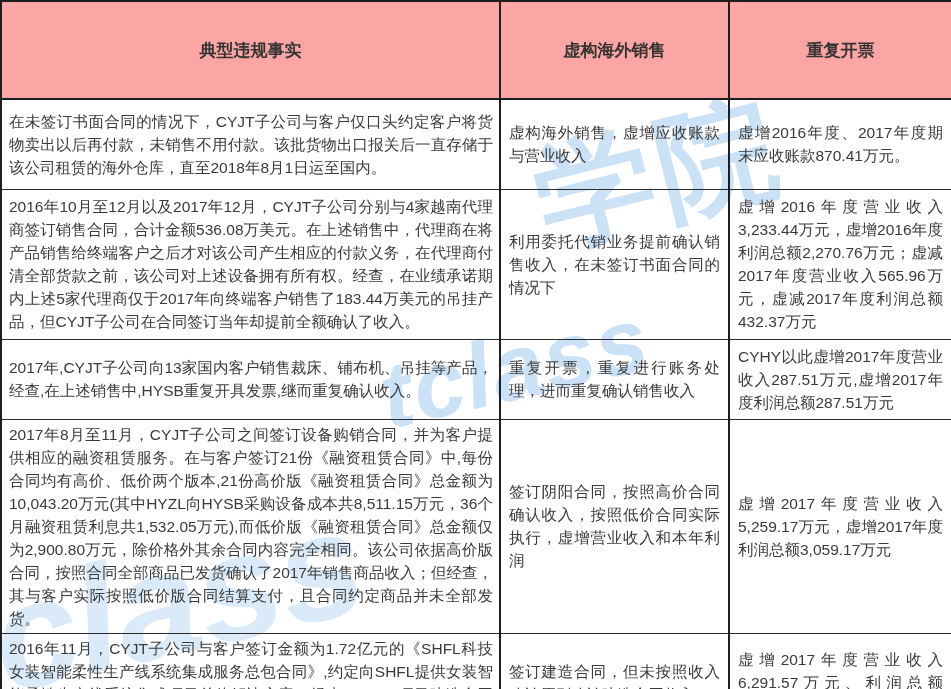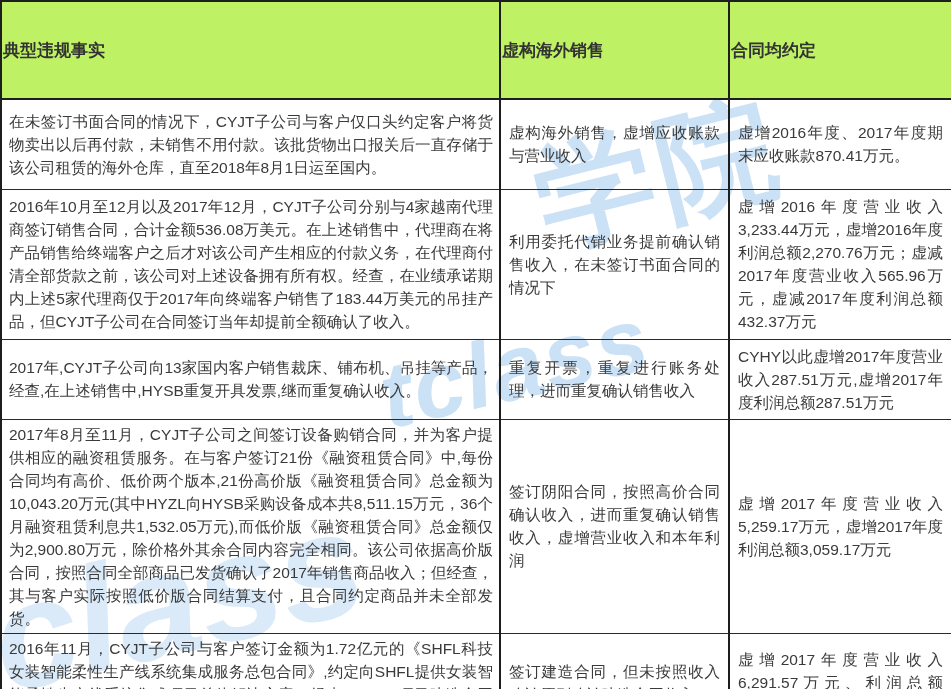--- a/index.html
+++ b/index.html
@@ -27,25 +27,25 @@
   .wm-en2{left:-60px;top:520px;font-size:150px;font-style:italic;transform:rotate(-13deg);opacity:.7;}
   
   table.fraud{
     position:relative;z-index:1;
     width:951px;height:689px;
     border-collapse:collapse;
     table-layout:fixed;
     background:transparent;
   }
   table.fraud th{
-    background:#bef264;
+    background:#fca5a5;
     color:#333333;
     font-size:17px;
     font-weight:bold;
-    text-align:left;
+    text-align:center;
     vertical-align:middle;
     border:2px solid #1e1e1e;
     height:94px;
   }
   table.fraud td{
     color:#3a3a3a;
     font-size:15.5px;
     line-height:23px;
     text-align:justify;
     vertical-align:middle;
@@ -79,42 +79,42 @@
   <table class="fraud">
     <colgroup>
       <col style="width:499px">
       <col style="width:229px">
       <col style="width:223px">
     </colgroup>
     <thead>
       <tr>
         <th>典型违规事实</th>
         <th>虚构海外销售</th>
-        <th>合同均约定</th>
+        <th>重复开票</th>
       </tr>
     </thead>
     <tbody>
       <tr class="r1">
         <td class="fact">在未签订书面合同的情况下，CYJT子公司与客户仅口头约定客户将货物卖出以后再付款，未销售不用付款。该批货物出口报关后一直存储于该公司租赁的海外仓库，直至2018年8月1日运至国内。</td>
         <td class="method">虚构海外销售，虚增应收账款与营业收入</td>
         <td class="impact">虚增2016年度、2017年度期末应收账款870.41万元。</td>
       </tr>
       <tr class="r2">
         <td class="fact">2016年10月至12月以及2017年12月，CYJT子公司分别与4家越南代理商签订销售合同，合计金额536.08万美元。在上述销售中，代理商在将产品销售给终端客户之后才对该公司产生相应的付款义务，在代理商付清全部货款之前，该公司对上述设备拥有所有权。经查，在业绩承诺期内上述5家代理商仅于2017年向终端客户销售了183.44万美元的吊挂产品，但CYJT子公司在合同签订当年却提前全额确认了收入。</td>
         <td class="method">利用委托代销业务提前确认销售收入，在未签订书面合同的情况下</td>
         <td class="impact">虚增2016年度营业收入3,233.44万元，虚增2016年度利润总额2,270.76万元；虚减2017年度营业收入565.96万元，虚减2017年度利润总额432.37万元</td>
       </tr>
       <tr class="r3">
         <td class="fact">2017年,CYJT子公司向13家国内客户销售裁床、铺布机、吊挂等产品，经查,在上述销售中,HYSB重复开具发票,继而重复确认收入。</td>
         <td class="method">重复开票，重复进行账务处理，进而重复确认销售收入</td>
         <td class="impact">CYHY以此虚增2017年度营业收入287.51万元,虚增2017年度利润总额287.51万元</td>
       </tr>
       <tr class="r4">
         <td class="fact">2017年8月至11月，CYJT子公司之间签订设备购销合同，并为客户提供相应的融资租赁服务。在与客户签订21份《融资租赁合同》中,每份合同均有高价、低价两个版本,21份高价版《融资租赁合同》总金额为10,043.20万元(其中HYZL向HYSB采购设备成本共8,511.15万元，36个月融资租赁利息共1,532.05万元),而低价版《融资租赁合同》总金额仅为2,900.80万元，除价格外其余合同内容完全相同。该公司依据高价版合同，按照合同全部商品已发货确认了2017年销售商品收入；但经查，其与客户实际按照低价版合同结算支付，且合同约定商品并未全部发货。</td>
-        <td class="method">签订阴阳合同，按照高价合同确认收入，进而重复确认销售收入，虚增营业收入和本年利润</td>
+        <td class="method">签订阴阳合同，按照高价合同确认收入，按照低价合同实际执行，虚增营业收入和本年利润</td>
         <td class="impact">虚增2017年度营业收入5,259.17万元，虚增2017年度利润总额3,059.17万元</td>
       </tr>
       <tr class="r5">
         <td class="fact">2016年11月，CYJT子公司与客户签订金额为1.72亿元的《SHFL科技女装智能柔性生产线系统集成服务总包合同》,约定向SHFL提供女装智能柔性生产线系统集成项目总体解决方案。经查，SHFL项目建造合同结果不能可靠估计,不应采用完工百分比法确认合同收入。</td>
         <td class="method">签订建造合同，但未按照收入确认原则确认建造合同收入</td>
         <td class="impact">虚增2017年度营业收入6,291.57万元、利润总额6,291.57万元</td>
       </tr>
     </tbody>
   </table>
 

